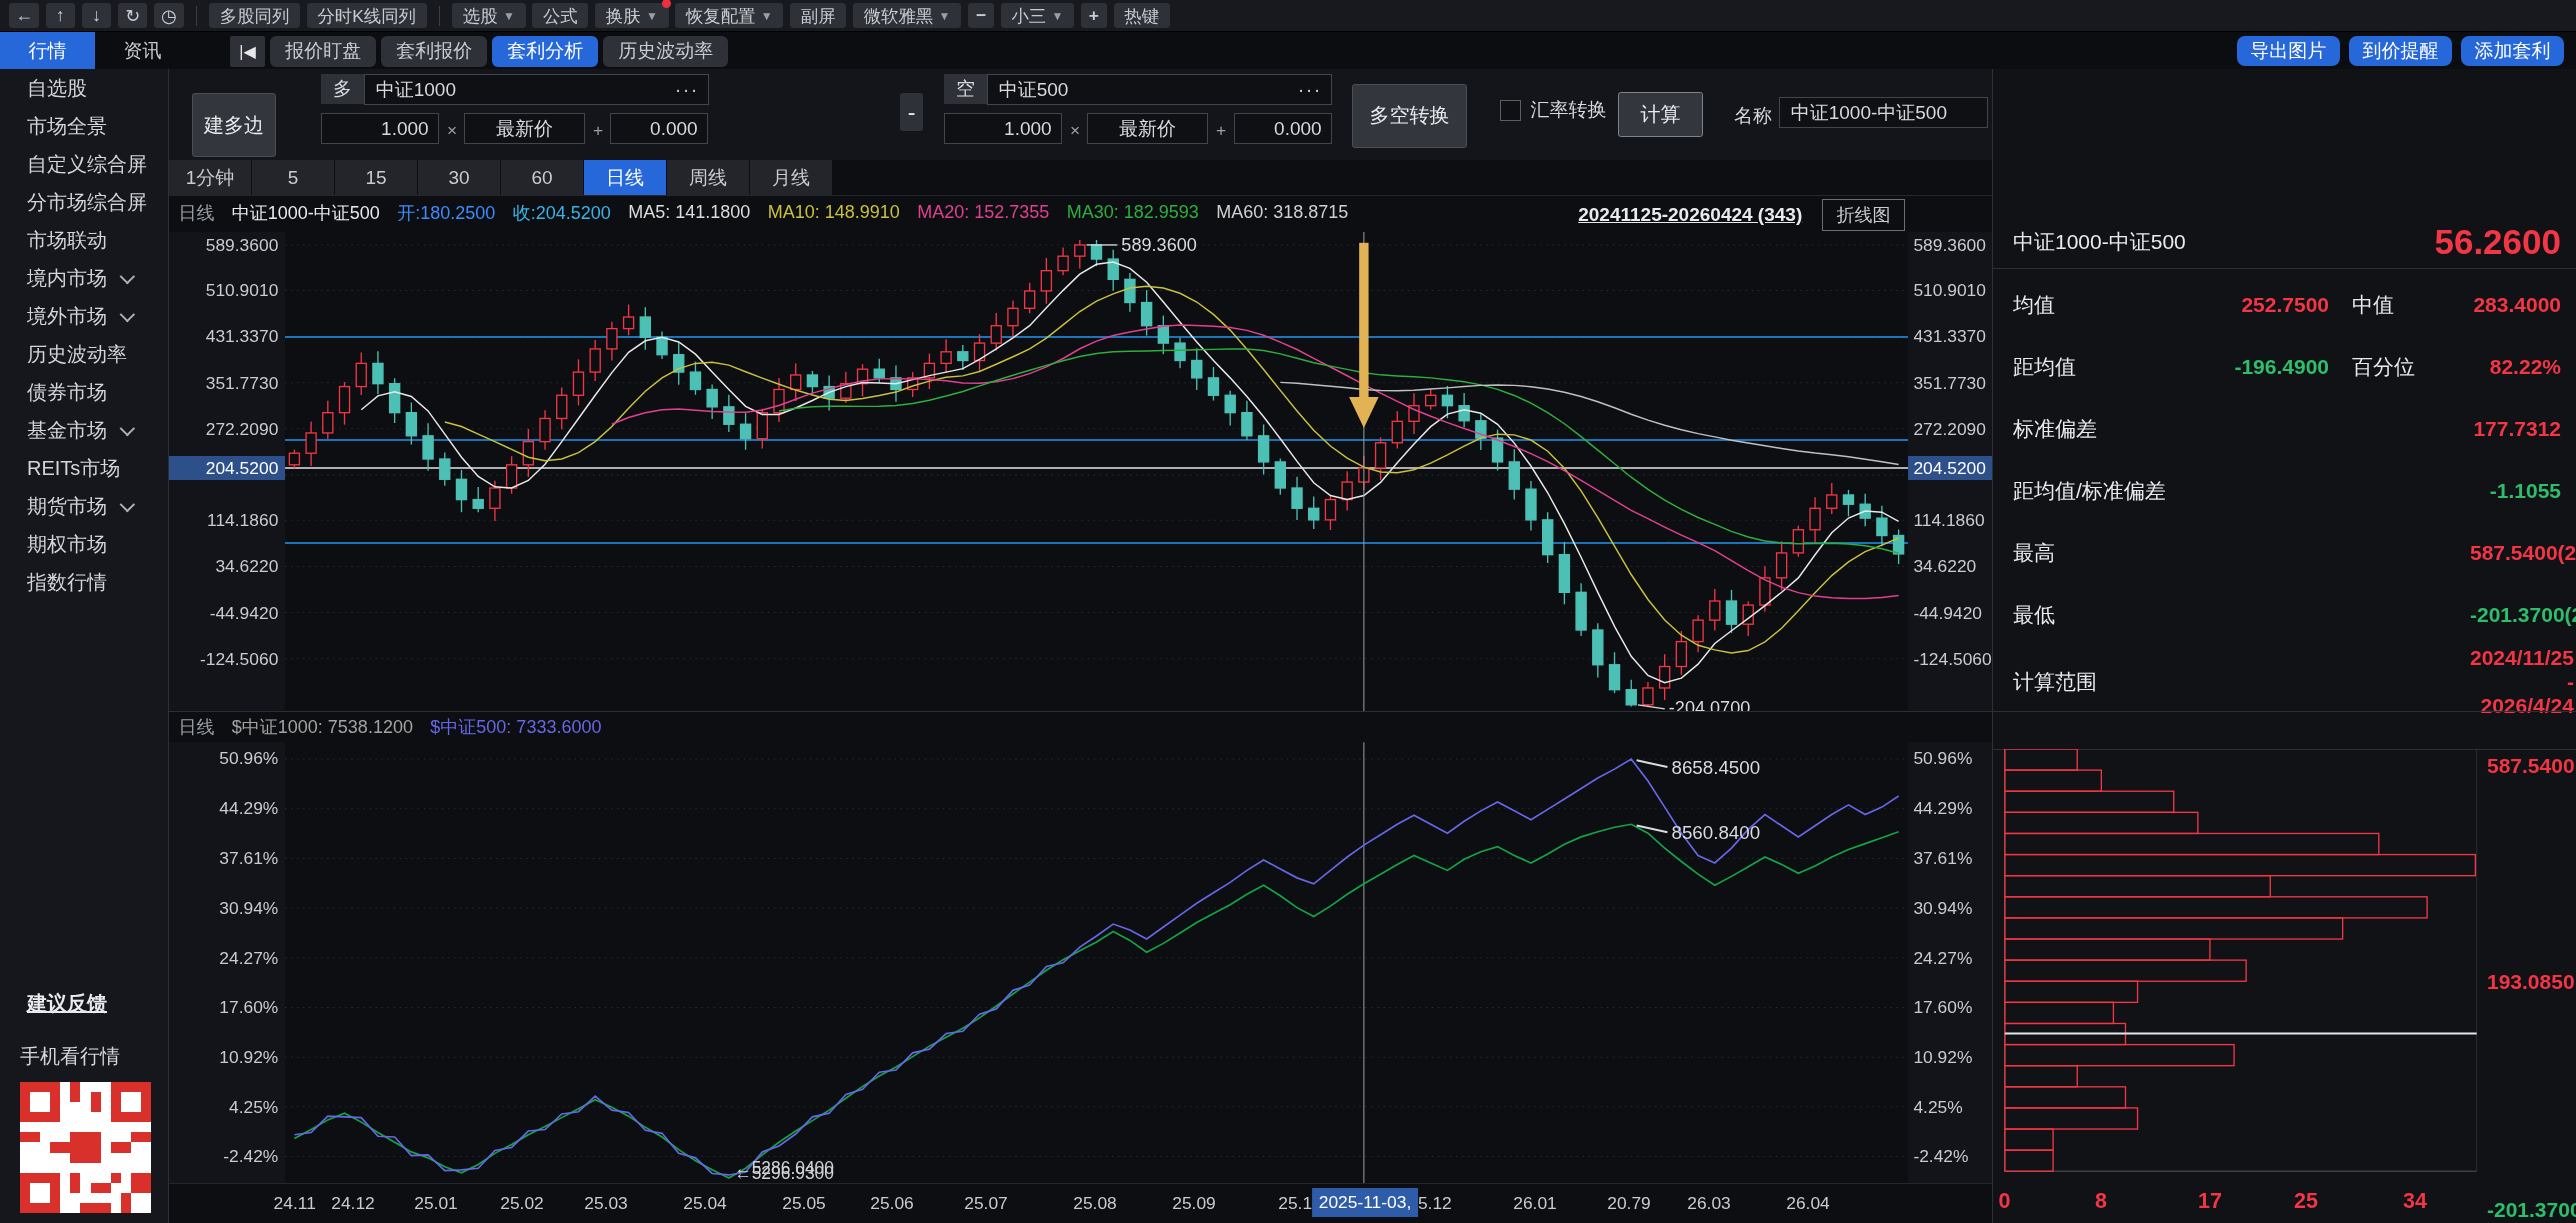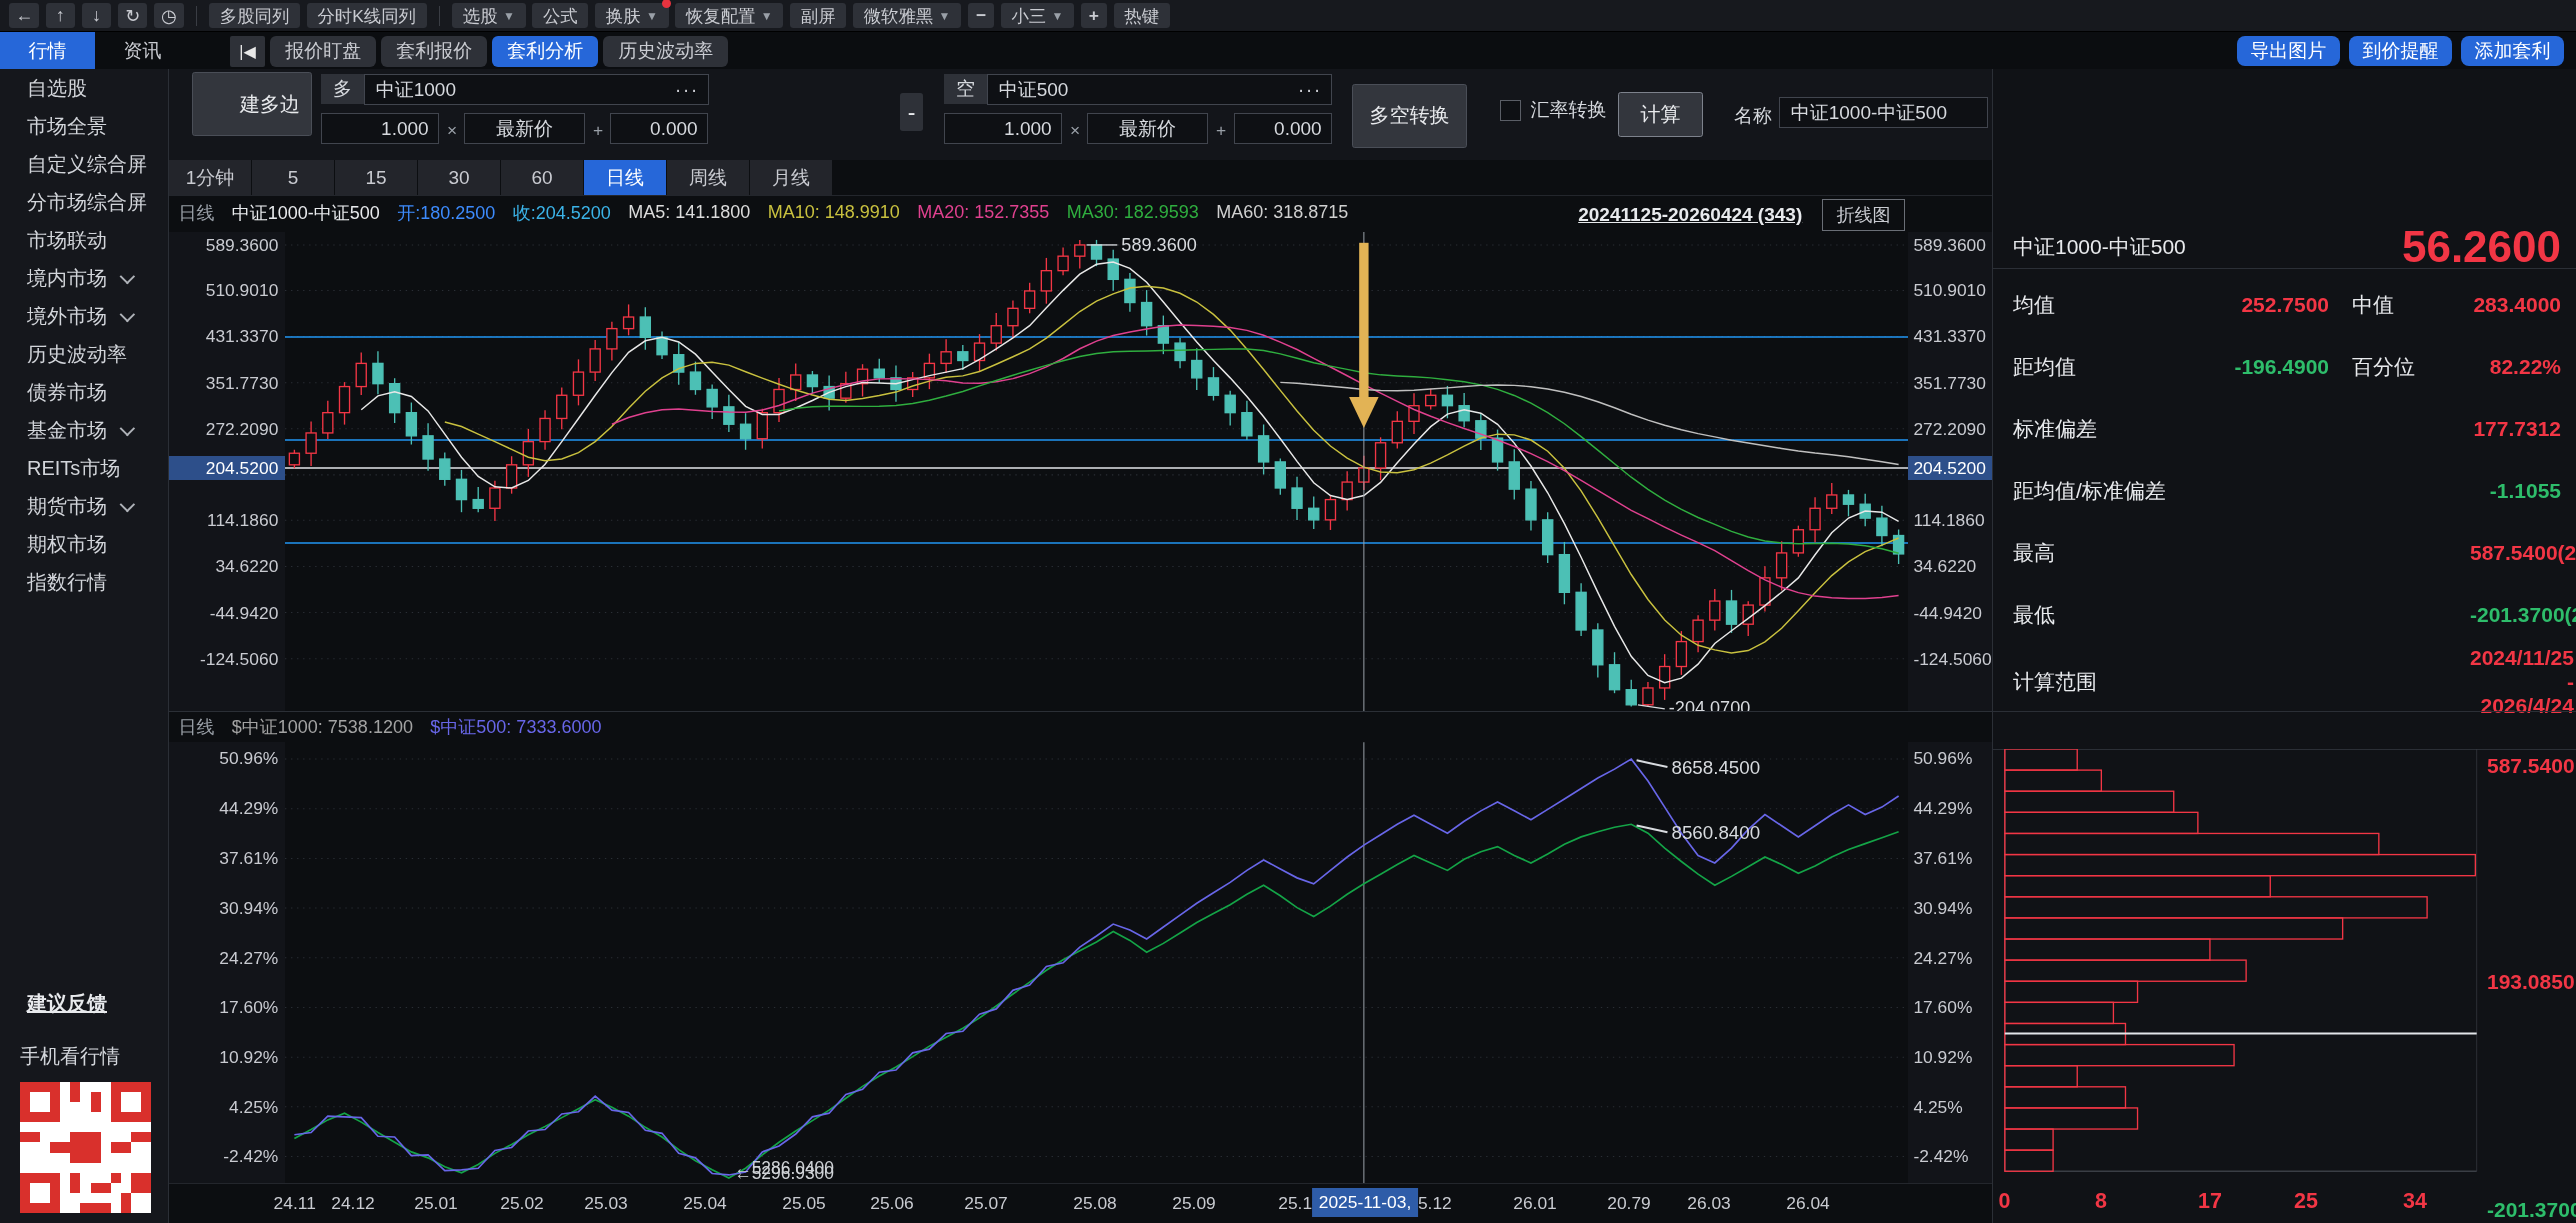--- a/index.html
+++ b/index.html
@@ -95,21 +95,21 @@
   #daxis-inner{position:absolute;left:116px;top:0;width:1623px;height:40px;}
   .dlab{position:absolute;top:9.4px;transform:translateX(-50%);font-size:17.4px;color:#c9cbd1;white-space:nowrap;}
   #dhl{position:absolute;top:4px;transform:translateX(-50%);background:#2e5ca8;color:#fff;font-size:17.4px;
        padding:4px 6.7px;white-space:nowrap;z-index:3;}
   
   #rightpanel{position:absolute;left:1992px;top:69px;width:584px;height:1155px;background:#101216;
               border-left:0.7px solid #2b2f36;box-sizing:border-box;}
   #stats{position:absolute;left:0;top:0;width:584px;height:642px;}
   #stats-title-row{position:absolute;left:20px;right:16px;top:153px;display:flex;align-items:center;}
   #stats-title{font-size:21px;color:#e8eaed;}
-  #stats-value{margin-left:auto;font-size:44px;font-weight:bold;color:#f23645;}
+  #stats-value{margin-left:auto;font-size:35px;font-weight:bold;color:#f23645;}
   #stats-sep{position:absolute;left:0;right:0;top:199px;height:0.7px;background:#2b2f36;}
   #stats-rows{position:absolute;left:20px;right:16px;top:205px;}
   .srow{height:62px;display:grid;grid-template-columns:168px 148px 141px 1fr;align-items:center;}
   .srow .lab{font-size:21px;color:#e8eaed;grid-column:1/2;}
   .srow .lab.wide{grid-column:1/4;}
   .srow .v1{font-size:21px;font-weight:bold;text-align:right;}
   .srow .lab2{font-size:21px;color:#e8eaed;padding-left:23px;}
   .srow .v2{font-size:21px;font-weight:bold;text-align:right;}
   .red{color:#f23645;} .green{color:#2ebd6b;}
   #hist{position:absolute;left:0;top:642px;width:584px;height:513px;border-top:0.7px solid #2b2f36;}
@@ -212,21 +212,21 @@
               <rect x="1" y="10" width="2" height="2"></rect>
           </g>
         </svg>
       </div>
     </div>
   </div>
 
   <div id="main">
 
     <div id="builder">
-      <div class="bigbtn" style="left:23px;top:3px;width:82px;height:62px;padding-left:36px;">建多边</div>
+      <div class="bigbtn" style="left:23px;top:24px;width:82px;height:62px;">建多边</div>
 
       <div class="sidebox" style="left:152px;">多</div>
       <div class="field" style="left:195px;top:5.4px;width:345px;padding-left:10.7px;">
         <span>中证1000</span>
         <span class="more">···</span>
       </div>
       <div class="field" style="left:152px;top:44px;width:118px;justify-content:flex-end;padding-right:9.4px;">
           <span>1.000</span>
         </div>
       <div class="opr" style="left:278px;">×</div>

